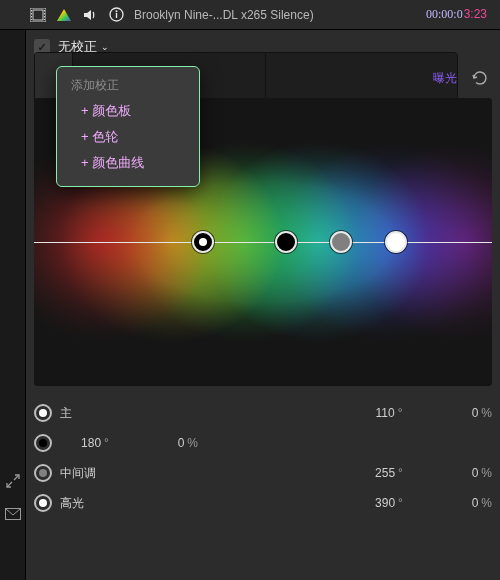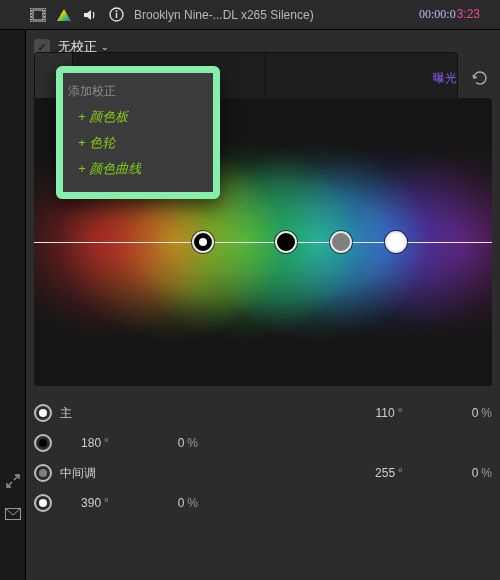--- a/index.html
+++ b/index.html
@@ -1,19 +1,19 @@
 <!DOCTYPE html>
 <html><head>
 <meta charset="utf-8">
 <style>
   * { box-sizing: border-box; margin: 0; padding: 0; font-family: -apple-system, "Helvetica Neue", Arial, sans-serif; }
   body { width: 500px; height: 580px; background: #1f1f1f; color: #c8c8c8; font-size: 13px; overflow: hidden; position: relative; }
 
   
-  .topbar { height: 30px; background: #2a2a2a; display: flex; align-items: center; padding: 0 20px 0 30px; gap: 10px; border-bottom: 1px solid #000; }
+  .topbar { height: 30px; background: #2a2a2a; display: flex; align-items: center; padding: 0 13px 0 30px; gap: 10px; border-bottom: 1px solid #000; }
   .topbar .icon { width: 16px; height: 16px; display: flex; align-items: center; justify-content: center; color: #d0d0d0; }
   .tb-title { flex: 1; color: #b8b8b8; font-size: 12px; white-space: nowrap; overflow: hidden; }
   .tc-group { display:flex; gap:1px; font-variant-numeric: tabular-nums; font-size:12px; }
   .tc-dim { color:#c4b5fd;font-family:Liberation Serif, serif; }
   .tc-bright { color:#ec4899; }
 
   .left-rail { position:absolute; left:0; top:30px; bottom:0; width:26px; background:#1a1a1a; border-right:1px solid #000; display:flex; flex-direction:column; justify-content:flex-end; align-items:center; padding-bottom:60px; gap:20px; color:#888; }
 
   .panel { position:absolute; left:26px; right:0; top:30px; bottom:0; background:#2c2c2c; padding: 0 8px; }
 
@@ -53,23 +53,23 @@
   .rows { padding-top:6px; }
   .row { display:flex; align-items:center; height:30px; gap:8px; color:#cfcfcf; font-size:12px; }
   .ring { width:18px; height:18px; border-radius:50%; border:2px solid #bdbdbd; display:flex; align-items:center; justify-content:center; }
   .ring .dot { width:8px; height:8px; border-radius:50%; }
   .lab { flex:1; }
   .valg { display:flex; align-items:center; gap:3px; width:70px; justify-content:center; }
   .valg2 { display:flex; align-items:center; gap:3px; width:60px; justify-content:flex-end; }
   .unit { color:#9a9a9a; }
 
   
-  .popover { position:absolute; left:56px; top:66px; background:#3b3b3b; border:7px solid #86efac; border-radius:6px; padding:8px 10px 10px 1px; width:164px; box-shadow:0 6px 20px rgba(0,0,0,0.6); z-index:50; }
+  .popover { position:absolute; left:56px; top:66px; background:#3b3b3b; border:1px solid #86efac; border-radius:6px; padding:8px 10px 10px 10px; width:144px; box-shadow:0 6px 20px rgba(0,0,0,0.6); z-index:50; }
   .po-title { color:#8e8e8e; font-size:12px; padding:2px 4px 4px; }
-  .po-item { color:#84cc16; font-size:13px; padding:4px 4px 4px 14px; white-space:nowrap; cursor:default;font-style:italic; }
+  .po-item { color:#f0abfc; font-size:13px; padding:4px 4px 4px 14px; white-space:nowrap; cursor:default; }
 
   svg { display:block; }
 </style>
 </head>
 <body>
 
 <div class="topbar">
   <span class="icon">
     <svg width="16" height="14" viewBox="0 0 16 14">
         <rect x="0" y="0" width="16" height="14" fill="none" stroke="#ccc"></rect>
@@ -199,20 +199,21 @@
         </span>
         <span class="valg2">
           <span>0</span>
           <span class="unit">%</span>
         </span>
       </div>
       <div class="row">
         <span class="ring">
           <span class="dot" style="background:#ffffff"></span>
         </span>
+        <span class="lab">高光</span>
         <span class="valg">
           <span>390</span>
           <span class="unit">°</span>
         </span>
         <span class="valg2">
           <span>0</span>
           <span class="unit">%</span>
         </span>
       </div>
     </div>

